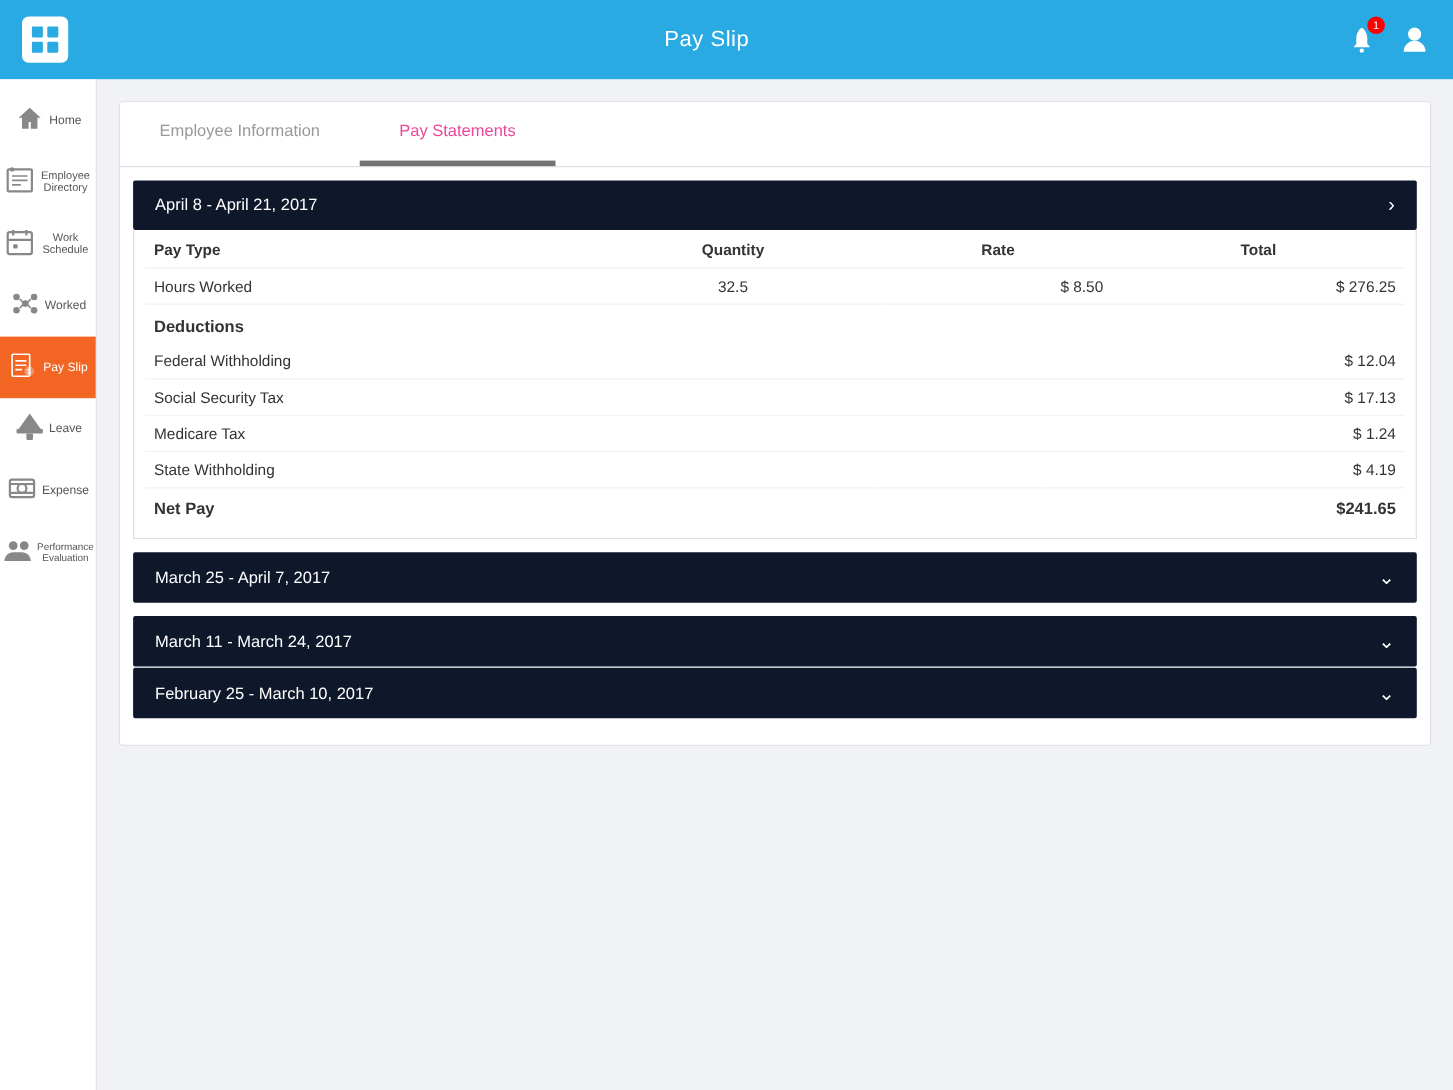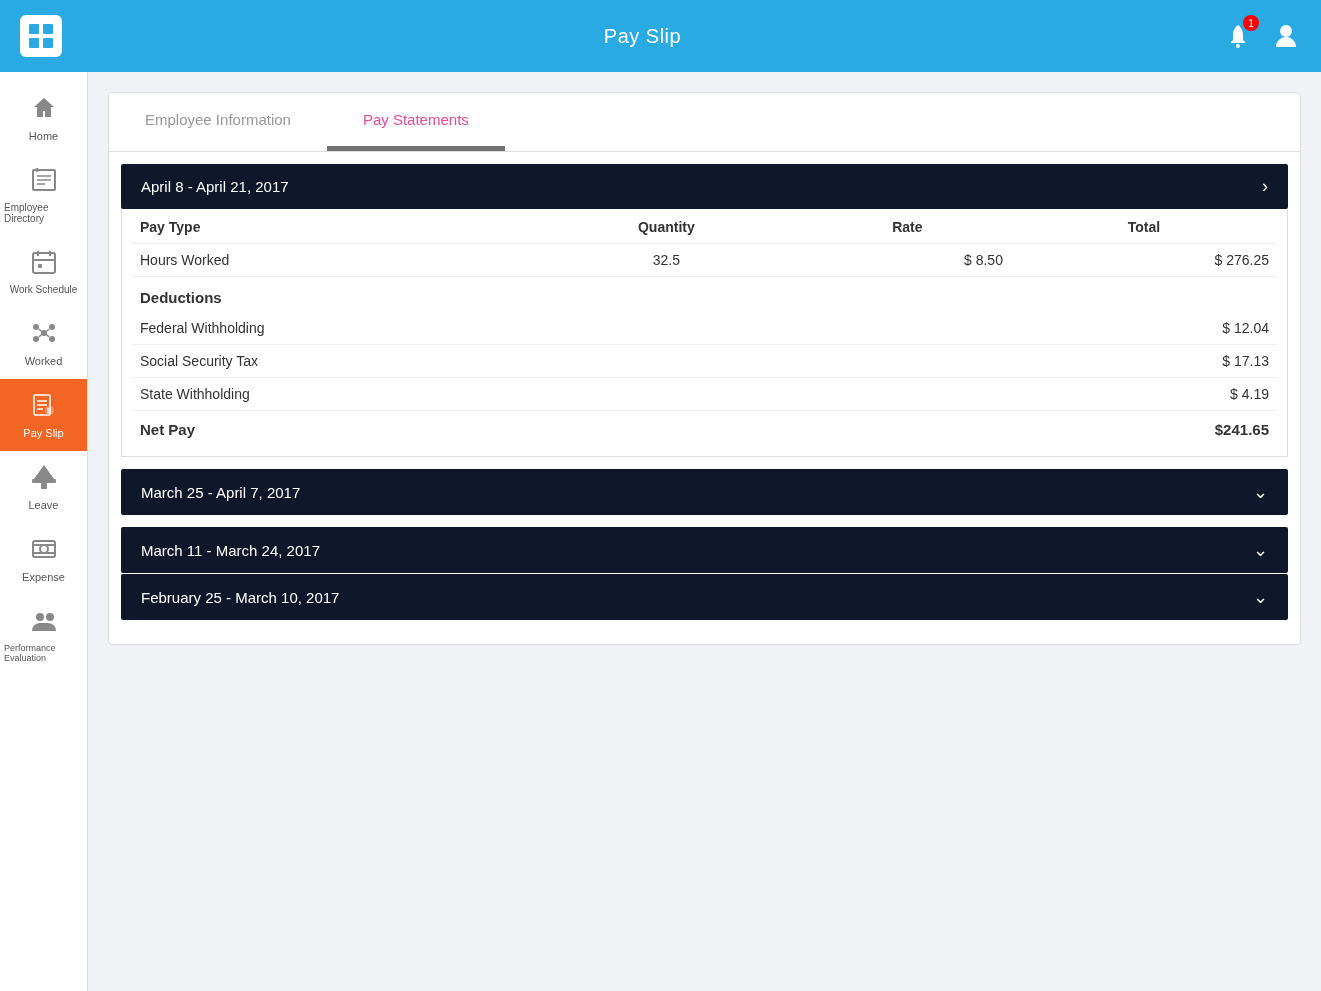--- a/index.html
+++ b/index.html
@@ -52,26 +52,26 @@
     .sidebar {
       width: 88px;
       background: white;
       display: flex; flex-direction: column;
       align-items: center;
       padding-top: 10px;
       border-right: 1px solid #e0e0e0;
       flex-shrink: 0;
     }
     .sidebar-item {
-      width: 100%; display: flex; flex-direction: column;
+      width: 100%; display: flex; 
       align-items: center; justify-content: center;
       padding: 12px 4px;
       cursor: pointer;
       font-size: 11px; color: #555;
-      gap: 4px;
+      text-align: center; gap: 4px;
     }
     .sidebar-item.active { background: #f26522; color: white; }
     .sidebar-item.active .sidebar-icon { color: white; }
     .sidebar-icon { font-size: 26px; line-height: 1; }
 
     
     .content-area {
       flex: 1; overflow-y: auto; padding: 20px;
     }
     .card {
@@ -315,20 +315,26 @@
                     <td></td>
                   <td style="text-align:right;">$ 12.04</td>
                 </tr>
                 <tr>
                   <td>Social Security Tax</td>
                   <td></td>
                     <td></td>
                   <td style="text-align:right;">$ 17.13</td>
                 </tr>
                 <tr>
+                  <td>Medicare Tax</td>
+                  <td></td>
+                    <td></td>
+                  <td style="text-align:right;">$ 1.24</td>
+                </tr>
+                <tr>
                   <td>State Withholding</td>
                   <td></td>
                     <td></td>
                   <td style="text-align:right;">$ 4.19</td>
                 </tr>
                 <tr class="net-pay-row">
                   <td>Net Pay</td>
                   <td></td>
                     <td></td>
                   <td style="text-align:right;">$241.65</td>

